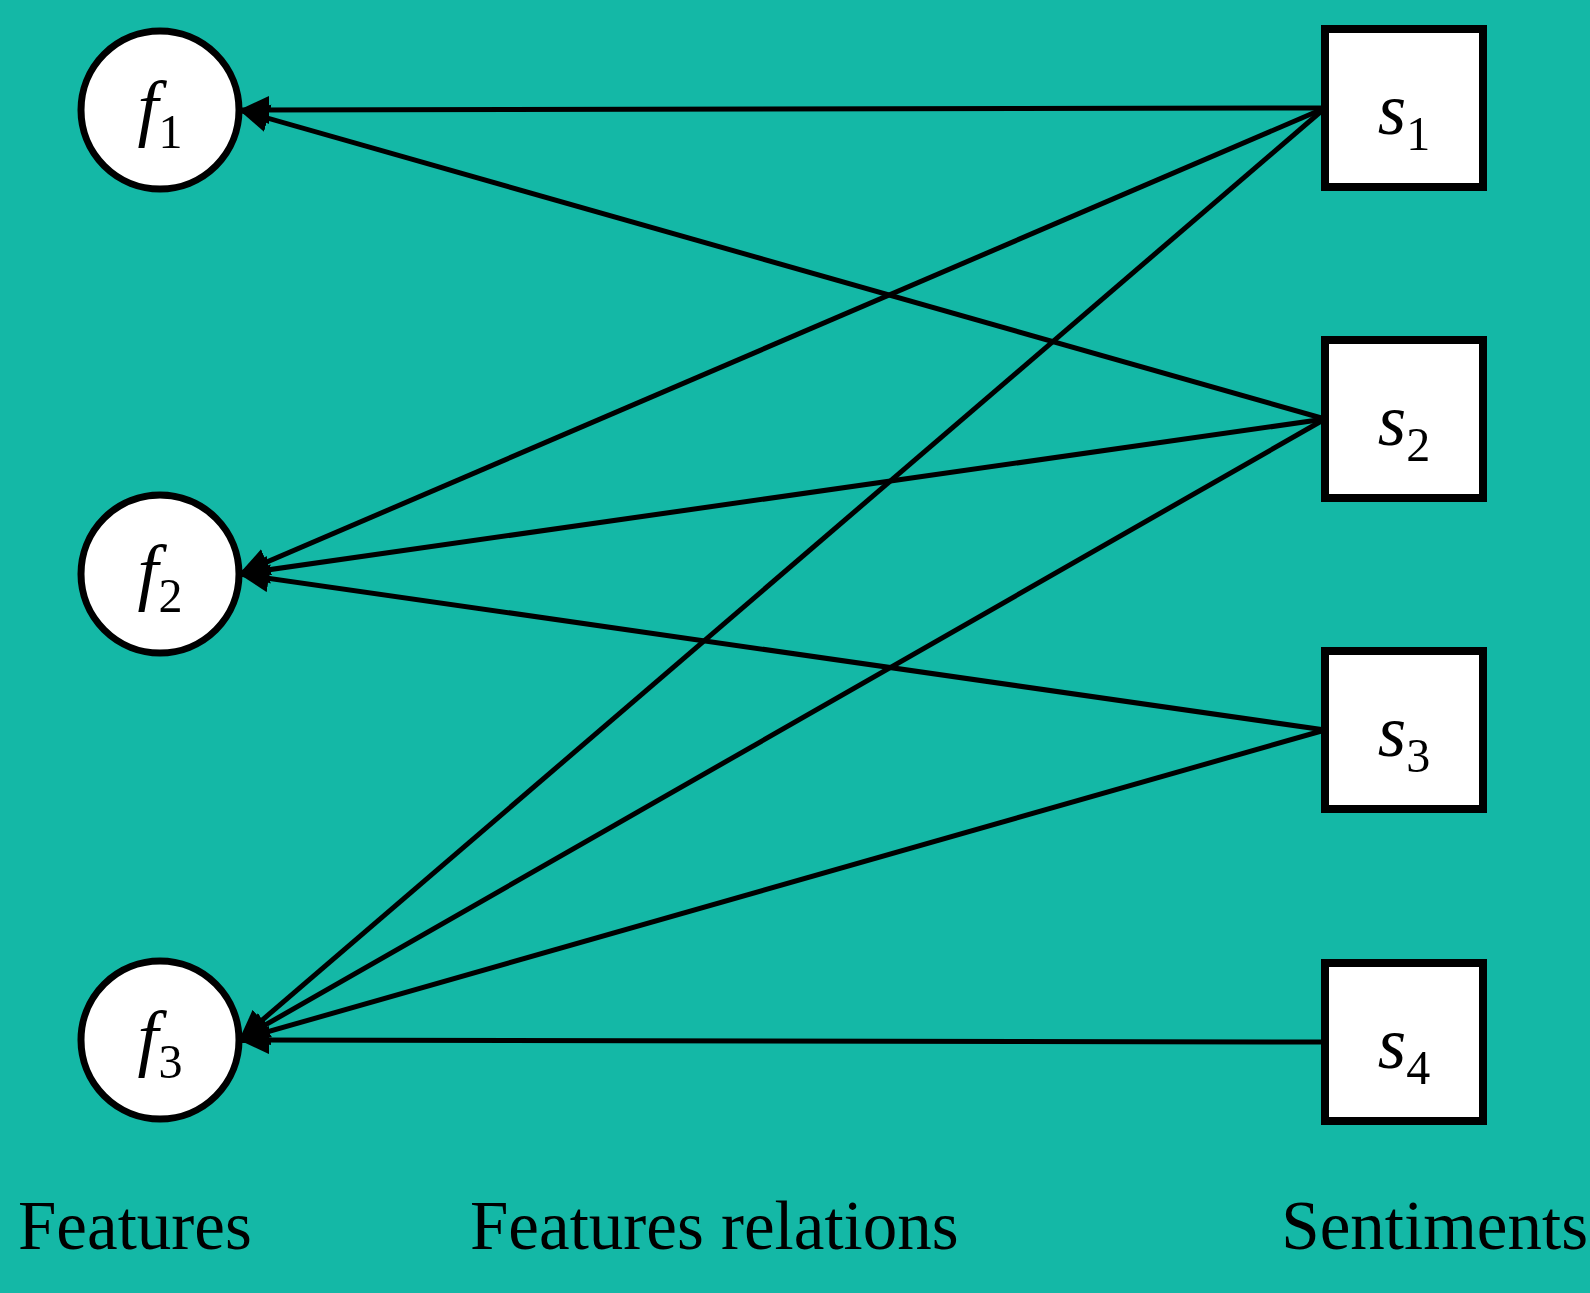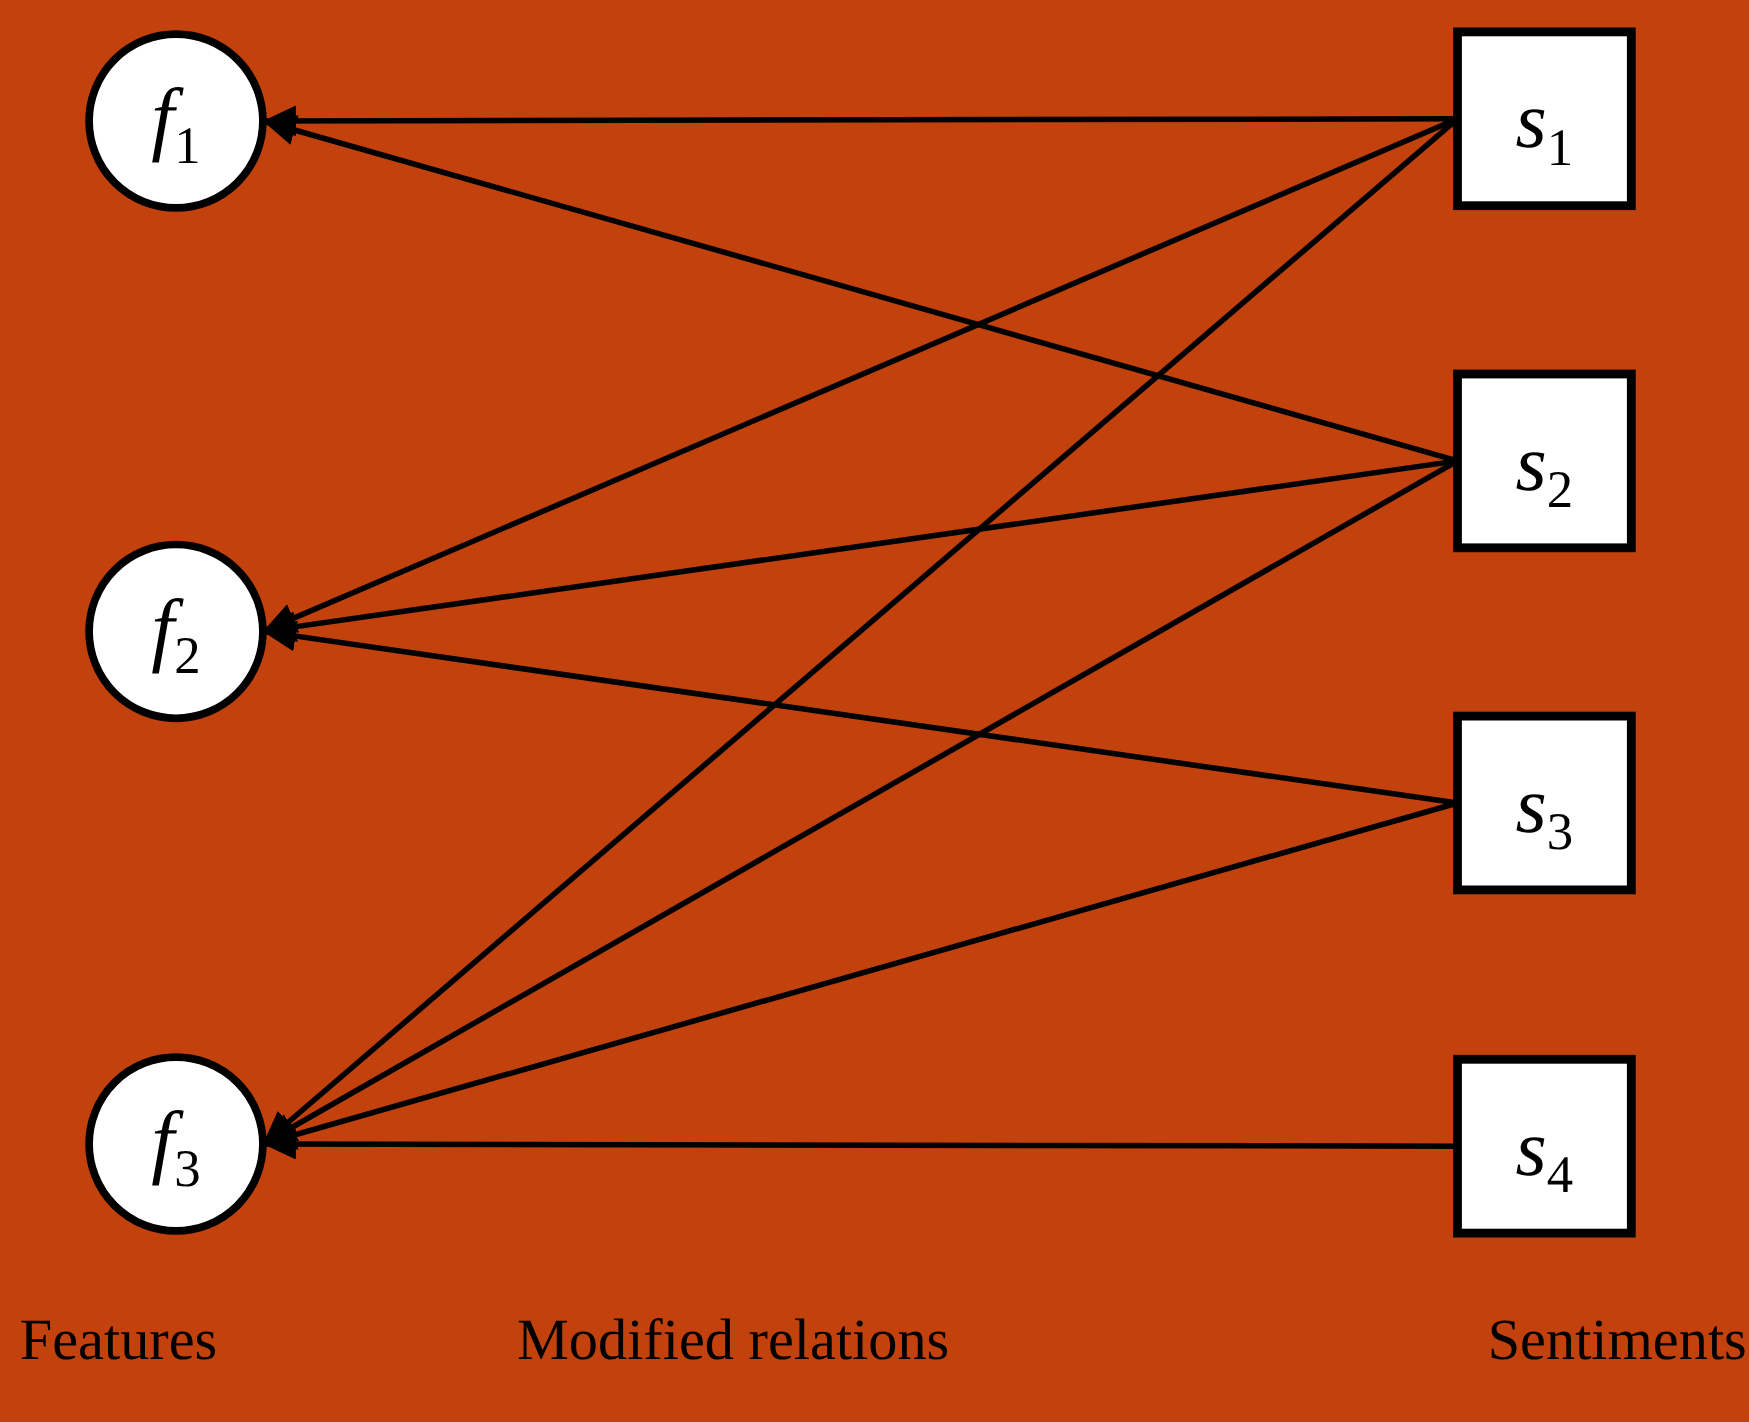--- a/index.html
+++ b/index.html
@@ -4,37 +4,37 @@
 <style>
   html, body {
     margin: 0;
     padding: 0;
     background: #ffffff;
   }
   .canvas {
     position: relative;
     width: 1590px;
     height: 1293px;
-    background: #c2410c;
+    background: #14b8a6;
     overflow: hidden;
     font-family: "Liberation Serif", serif;
   }
   .canvas svg {
     position: absolute;
     left: 0;
     top: 0;
   }
   svg text {
     font-family: "Liberation Serif", serif;
     fill: #000000;
   }
   .col-label {
     position: absolute;
     top: 1192px;
-    font-size: 53px;
+    font-size: 69px;
     line-height: 1;
     color: #000000;
     white-space: nowrap;
     font-family: "Liberation Serif", serif;
   }
   #lbl-features   { left: 18px; }
   #lbl-relations  { left: 470px; }
   #lbl-sentiments { right: 2px; margin-left: 22px; }
 </style>
 </head>
@@ -67,16 +67,16 @@
       <rect x="1325" y="340" width="158" height="158" fill="#ffffff" stroke="#000000" stroke-width="8"></rect>
       <text x="1404" y="445" text-anchor="middle" font-size="73" font-style="italic"><tspan>s</tspan><tspan font-size="48" font-style="normal" dy="16">2</tspan></text>
       <rect x="1325" y="651" width="158" height="158" fill="#ffffff" stroke="#000000" stroke-width="8"></rect>
       <text x="1404" y="756" text-anchor="middle" font-size="73" font-style="italic"><tspan>s</tspan><tspan font-size="48" font-style="normal" dy="16">3</tspan></text>
       <rect x="1325" y="963" width="158" height="158" fill="#ffffff" stroke="#000000" stroke-width="8"></rect>
       <text x="1404" y="1068" text-anchor="middle" font-size="73" font-style="italic"><tspan>s</tspan><tspan font-size="48" font-style="normal" dy="16">4</tspan></text>
     </svg>
 
   <div class="col-label" id="lbl-features">Features</div>
 
-  <div class="col-label" id="lbl-relations">Modified relations</div>
+  <div class="col-label" id="lbl-relations">Features relations</div>
 
   <div class="col-label" id="lbl-sentiments">Sentiments</div>
 </div>
 
 </body></html>

